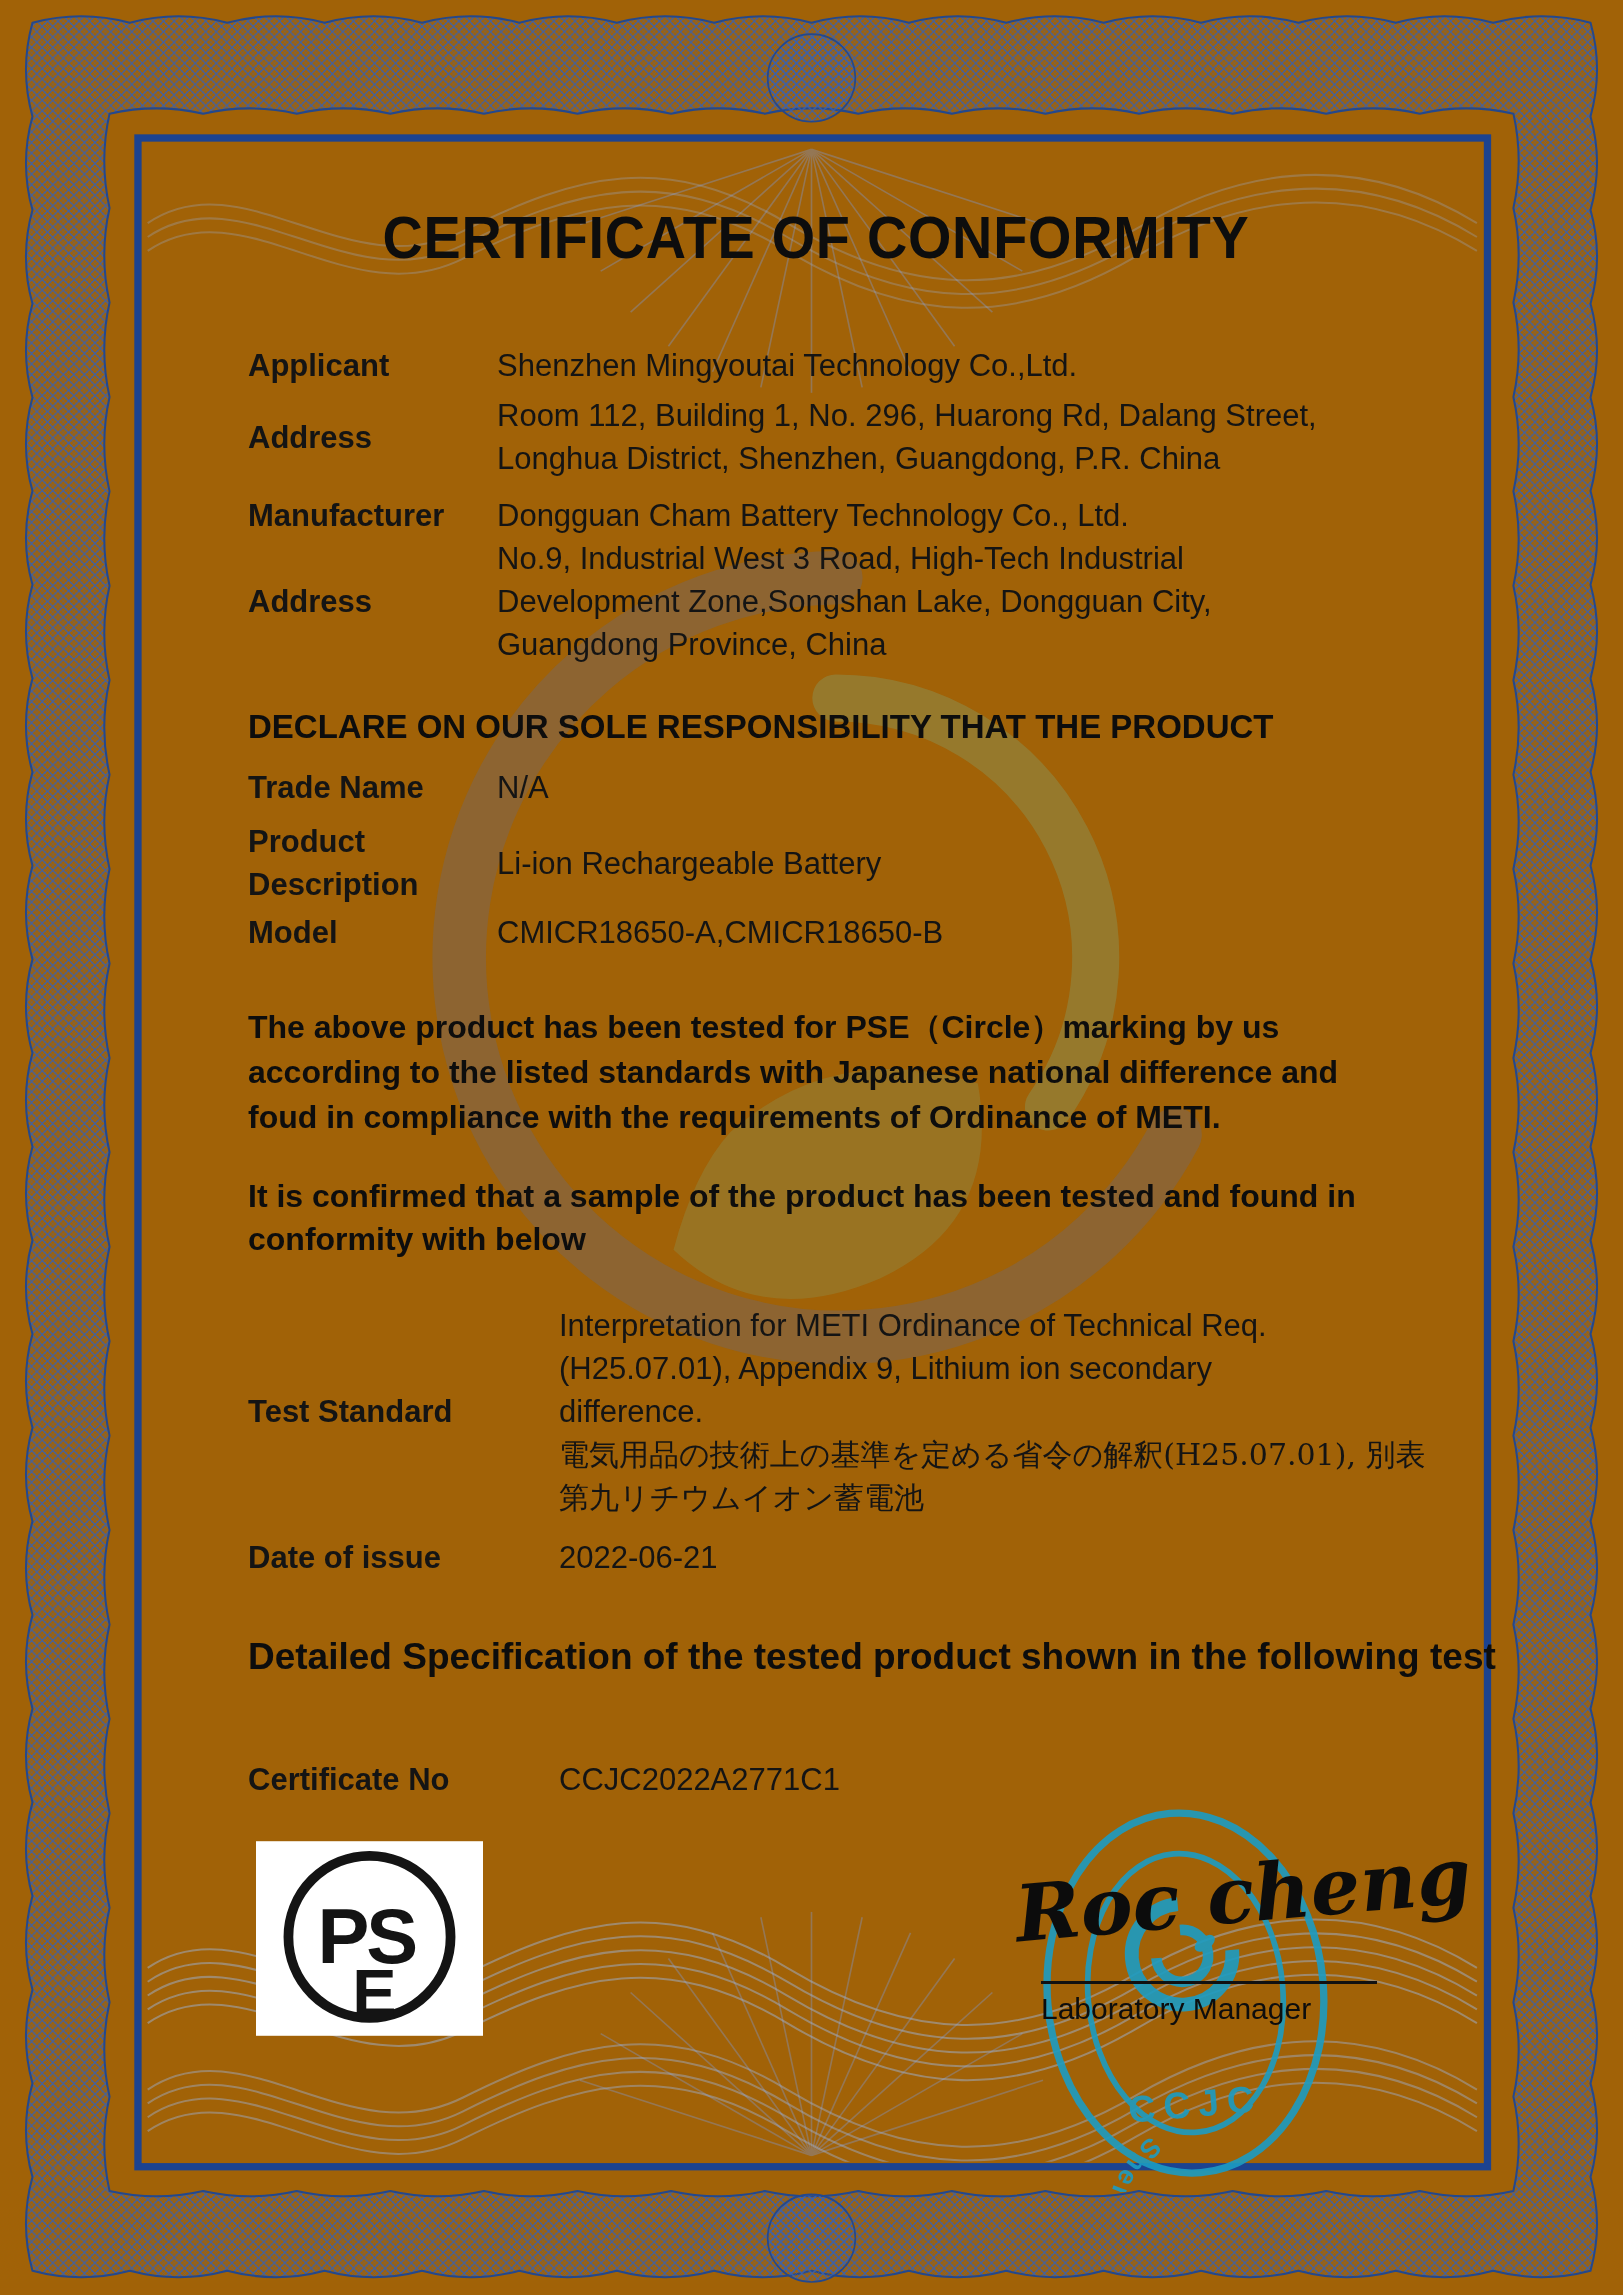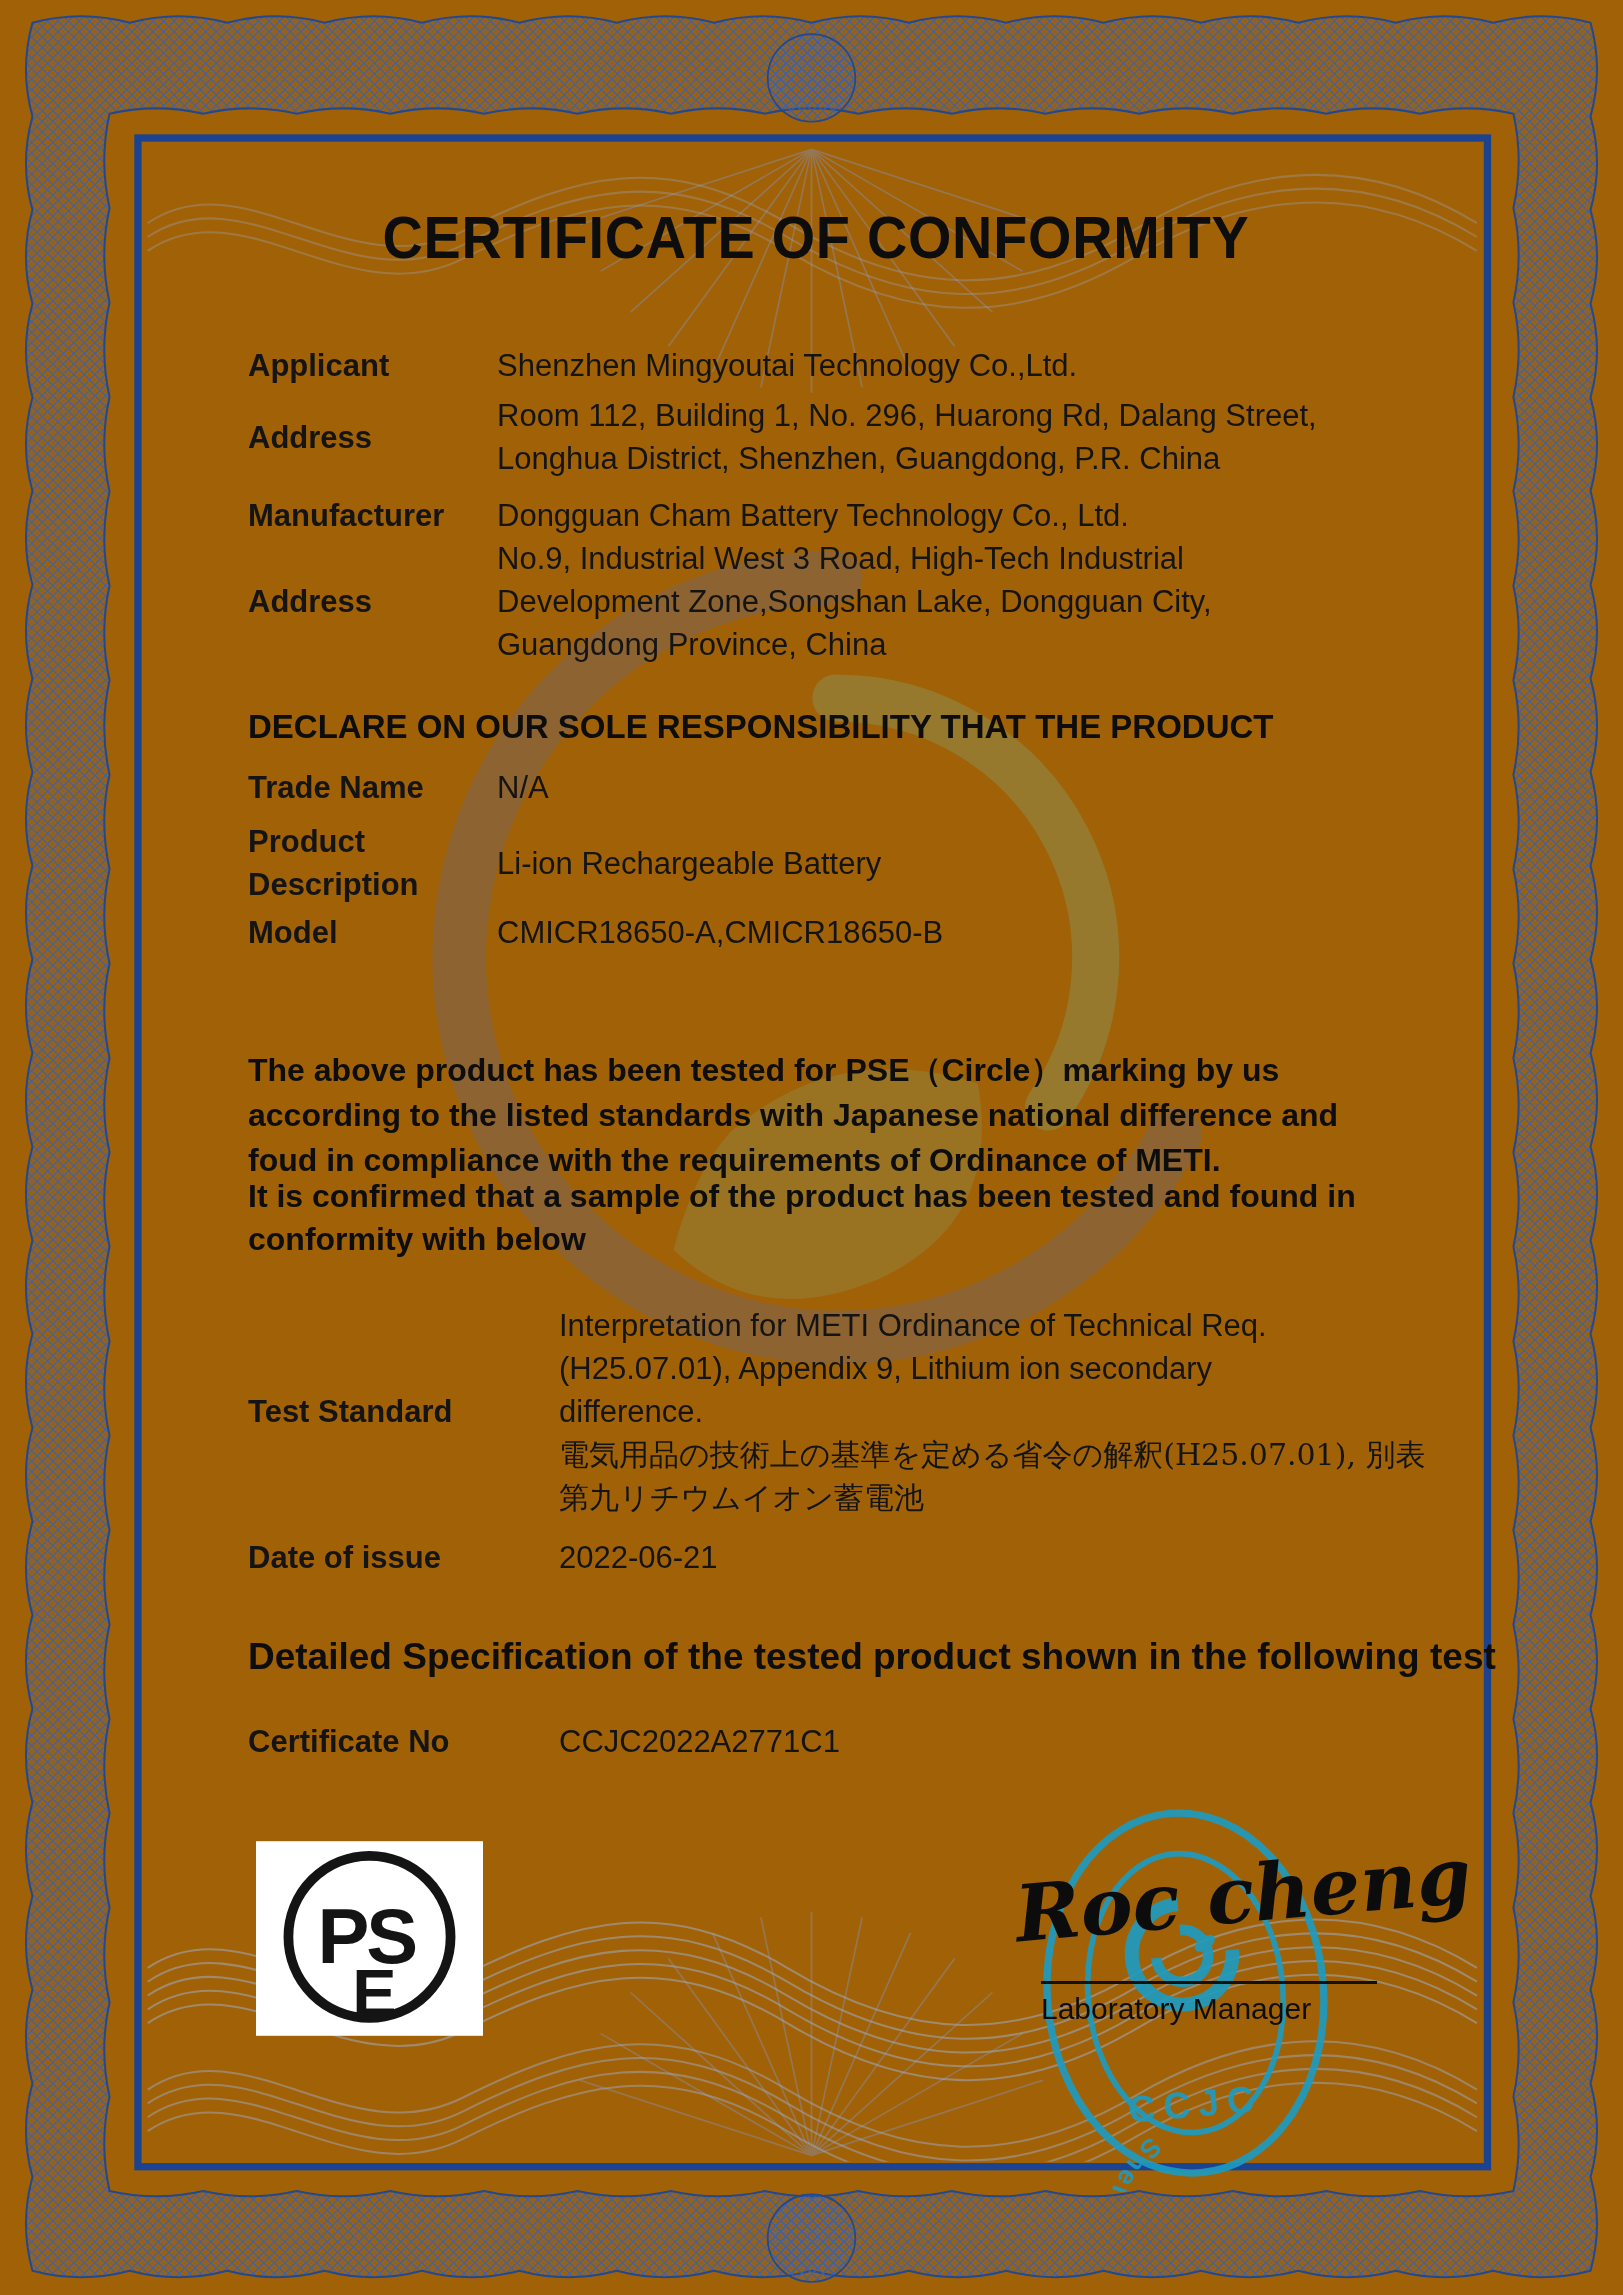--- a/index.html
+++ b/index.html
@@ -162,21 +162,21 @@
       </div>
     </div>
 
     <div class="row" style="top:911px">
       <div class="lab">Model</div>
       <div class="val">
           <div class="line">CMICR18650-A,CMICR18650-B</div>
         </div>
     </div>
 
-    <div class="para" style="top:1048px">
+    <div class="para" style="top:1005px">
       <div class="line">The above product has been tested for PSE（Circle）marking by us</div>
       <div class="line">according to the listed standards with Japanese national difference and</div>
       <div class="line">foud in compliance with the requirements of Ordinance of METI.</div>
     </div>
 
     <div class="para" style="top:1175px;line-height:43px">
       <div class="line">It is confirmed that a sample of the product has been tested and found in</div>
       <div class="line">conformity with below</div>
     </div>
 
@@ -193,21 +193,21 @@
 
     <div class="row wide" style="top:1536px">
       <div class="lab">Date of issue</div>
       <div class="val">
           <div class="line">2022-06-21</div>
         </div>
     </div>
 
     <div class="head" style="top:1636px">Detailed Specification of the tested product shown in the following test</div>
 
-    <div class="row wide" style="top:1720px">
+    <div class="row wide" style="top:1758px">
       <div class="lab">Certificate No</div>
       <div class="val">
           <div class="line">CCJC2022A2771C1</div>
         </div>
     </div>
   </div>
 
   <svg class="pse" viewBox="0 0 280 240">
     <rect x="0" y="0" width="280" height="240" fill="#ffffff"></rect>
     <circle cx="140" cy="118" r="100" fill="#ffffff" stroke="#141414" stroke-width="12"></circle>

